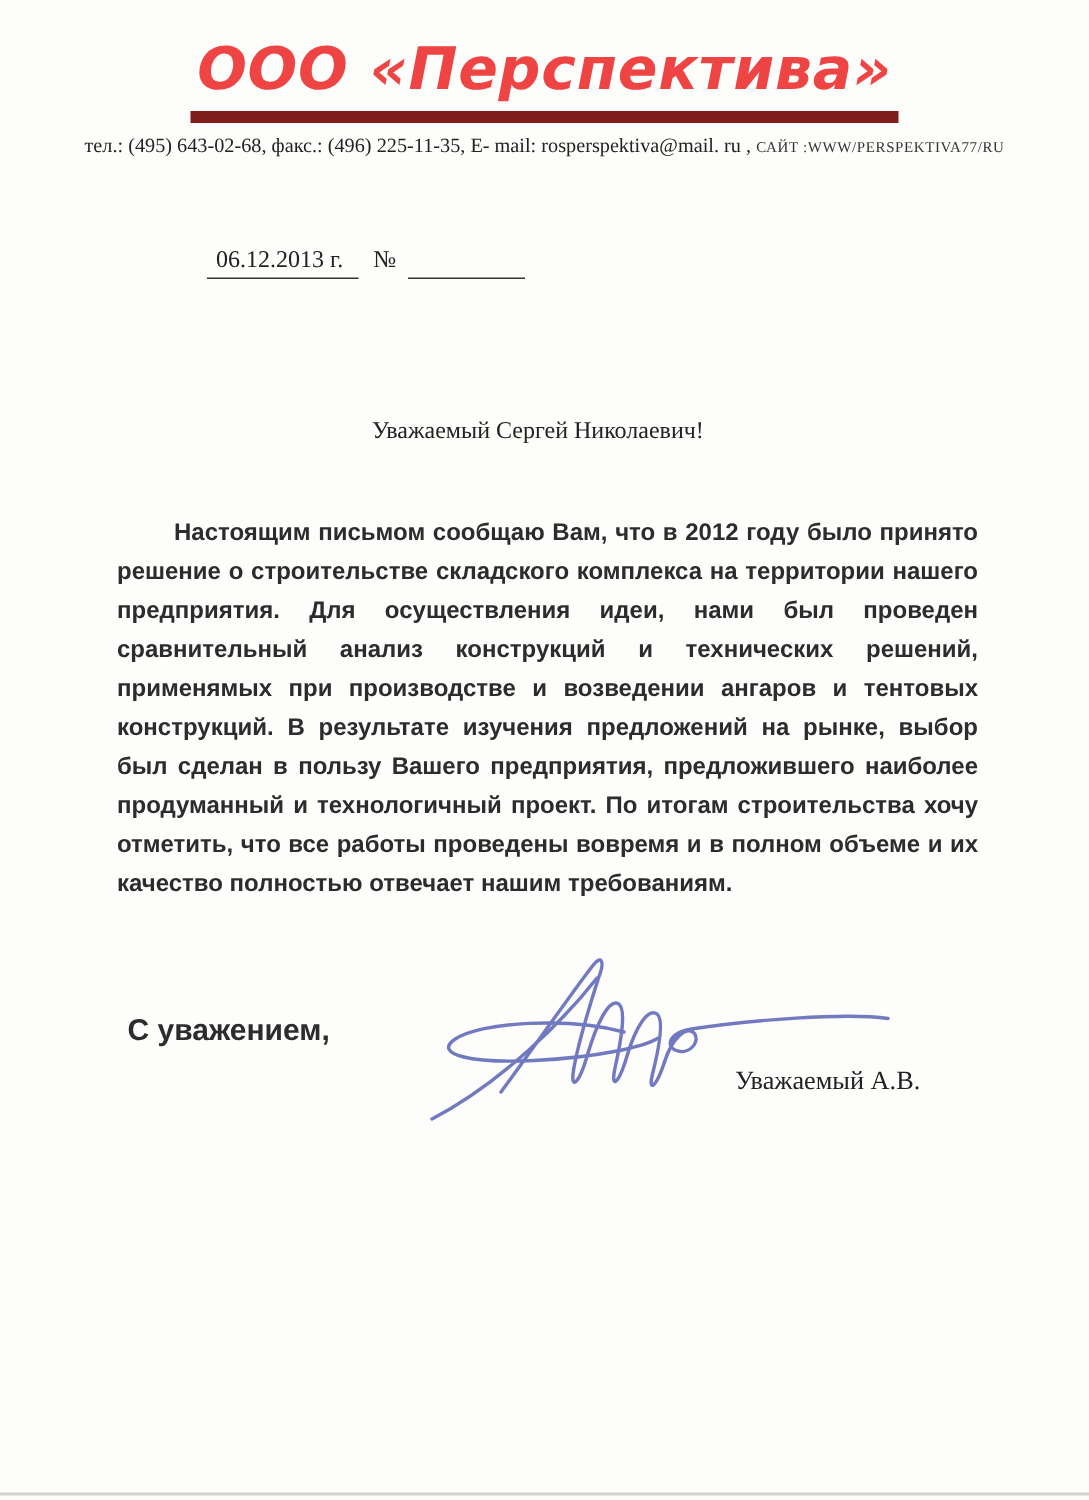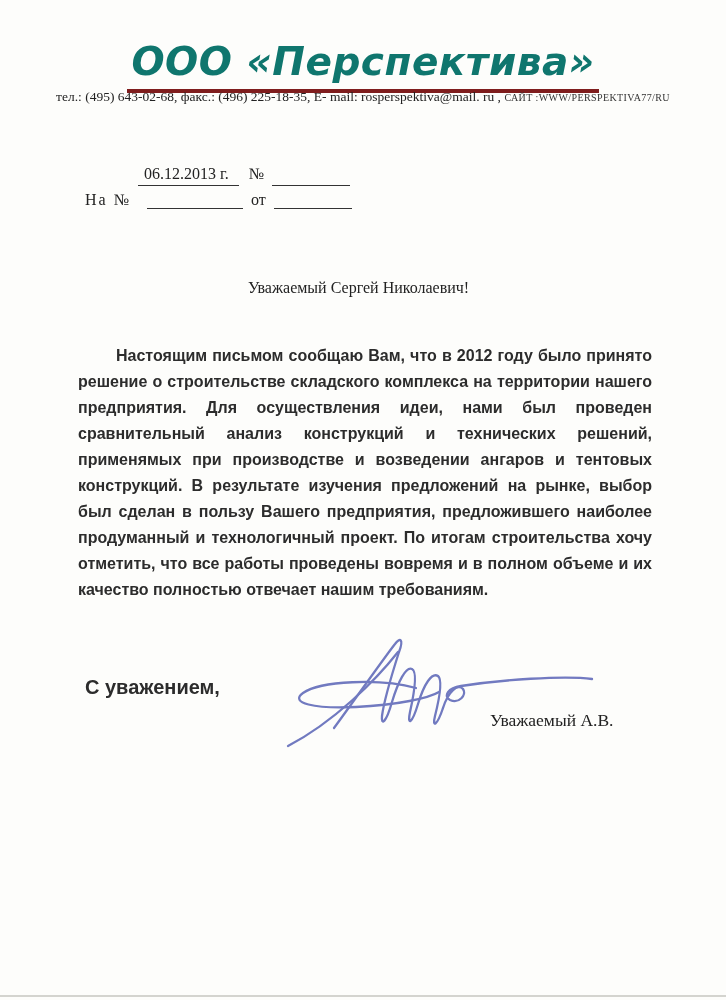--- a/index.html
+++ b/index.html
@@ -17,25 +17,24 @@
 
   
   .letterhead { position: absolute; top: 26px; left: 0; width: 100%; text-align: center; }
   .company-name {
     display: inline-block;
     font-family: "DejaVu Sans", sans-serif;
     font-style: italic;
     font-weight: bold;
     font-size: 39px;
     letter-spacing: 0.5px;
-    color: #0f766e;
-    border-bottom: 4px solid #7f1d1d;
+    color: #ef4444;
+    border-bottom: 8px solid #7f1d1d;
     padding: 0 4px 5px 4px;
     line-height: 1.1;
-    margin-top: 15px;
   }
   .addr-block {
     position: absolute; top: 90px; left: 0; width: 100%;
     text-align: center;
     font-size: 13.5px;
     line-height: 14.5px;
     color: #222;
   }
   .site-label { font-size: 10px; letter-spacing: 0.4px; color: #333; }
 
@@ -92,32 +91,29 @@
 <body>
 
 <div class="page">
 
   <div class="letterhead">
     <span class="company-name">ООО «Перспектива»</span>
   </div>
 
   <div class="addr-block serif">
     <div>
-      <span>тел.: (495) 643-02-68, факс.: (496) 225-18-35, E- mail: rosperspektiva@mail. ru ,</span>
+      <span>тел.: (495) 643-02-68, факс.: (496) 225-11-35, E- mail: rosperspektiva@mail. ru ,</span>
       <span class="site-label">САЙТ :WWW/PERSPEKTIVA77/RU</span>
     </div>
   </div>
 
   <div class="ref-row ref-row-1 serif">
     <span class="filled-line">06.12.2013 г.</span><span class="no-label">№</span><span class="blank-line w78"></span>
   </div>
 
-  <div class="ref-row ref-row-2 serif">
-    <span class="na-label">На №</span><span class="blank-line w96"></span><span class="ot-label">от</span><span class="blank-line w78"></span>
-  </div>
 
   <div class="salutation serif">Уважаемый Сергей Николаевич!</div>
 
   <div class="body-paragraph sans">Настоящим письмом сообщаю Вам, что в 2012 году было принято решение о строительстве складского комплекса на территории нашего предприятия. Для осуществления идеи, нами был проведен сравнительный анализ конструкций и технических решений, применямых при производстве и возведении ангаров и тентовых конструкций. В результате изучения предложений на рынке, выбор был сделан в пользу Вашего предприятия, предложившего наиболее продуманный и технологичный проект. По итогам строительства хочу отметить, что все работы проведены вовремя и в полном объеме и их качество полностью отвечает нашим требованиям.</div>
 
   <div class="regards sans">С уважением,</div>
   <div class="signer-name serif">Уважаемый А.В.</div>
 
   <svg class="signature-svg" width="330" height="118" viewBox="0 0 330 118">
     <g id="sig-ink" fill="none" stroke="#5e68b8" stroke-width="2.3" stroke-linecap="round" stroke-linejoin="round" opacity="0.88">

